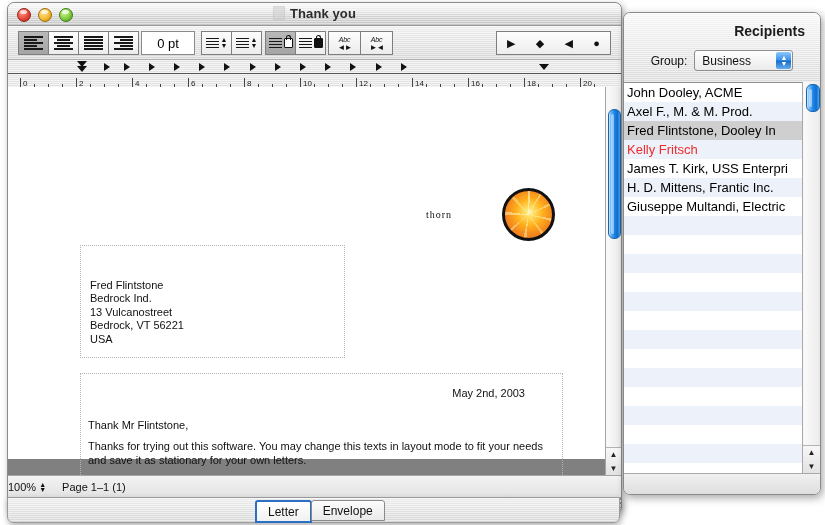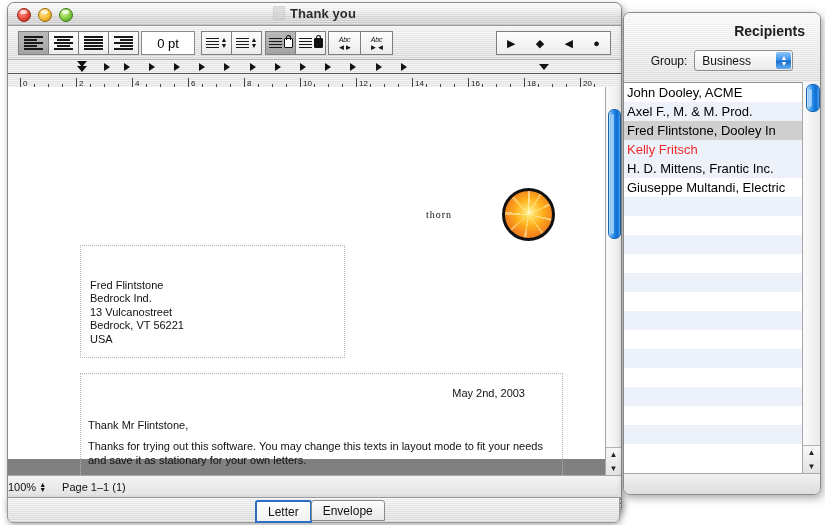--- a/index.html
+++ b/index.html
@@ -529,20 +529,21 @@
           </span>
         </span>
       </div>
     </div>
 
     <div class="rec-list" id="rec-list">
         <div class="rec-row">John Dooley, ACME</div>
         <div class="rec-row alt">Axel F., M. &amp; M. Prod.</div>
         <div class="rec-row sel">Fred Flintstone, Dooley In</div>
         <div class="rec-row alt red">Kelly Fritsch</div>
+        <div class="rec-row">James T. Kirk, USS Enterpri</div>
         <div class="rec-row alt">H. D. Mittens, Frantic Inc.</div>
         <div class="rec-row">Giuseppe Multandi, Electric</div>
         <div class="rec-row alt"></div>
         <div class="rec-row"></div>
         <div class="rec-row alt"></div>
         <div class="rec-row"></div>
         <div class="rec-row alt"></div>
         <div class="rec-row"></div>
         <div class="rec-row alt"></div>
         <div class="rec-row"></div>

